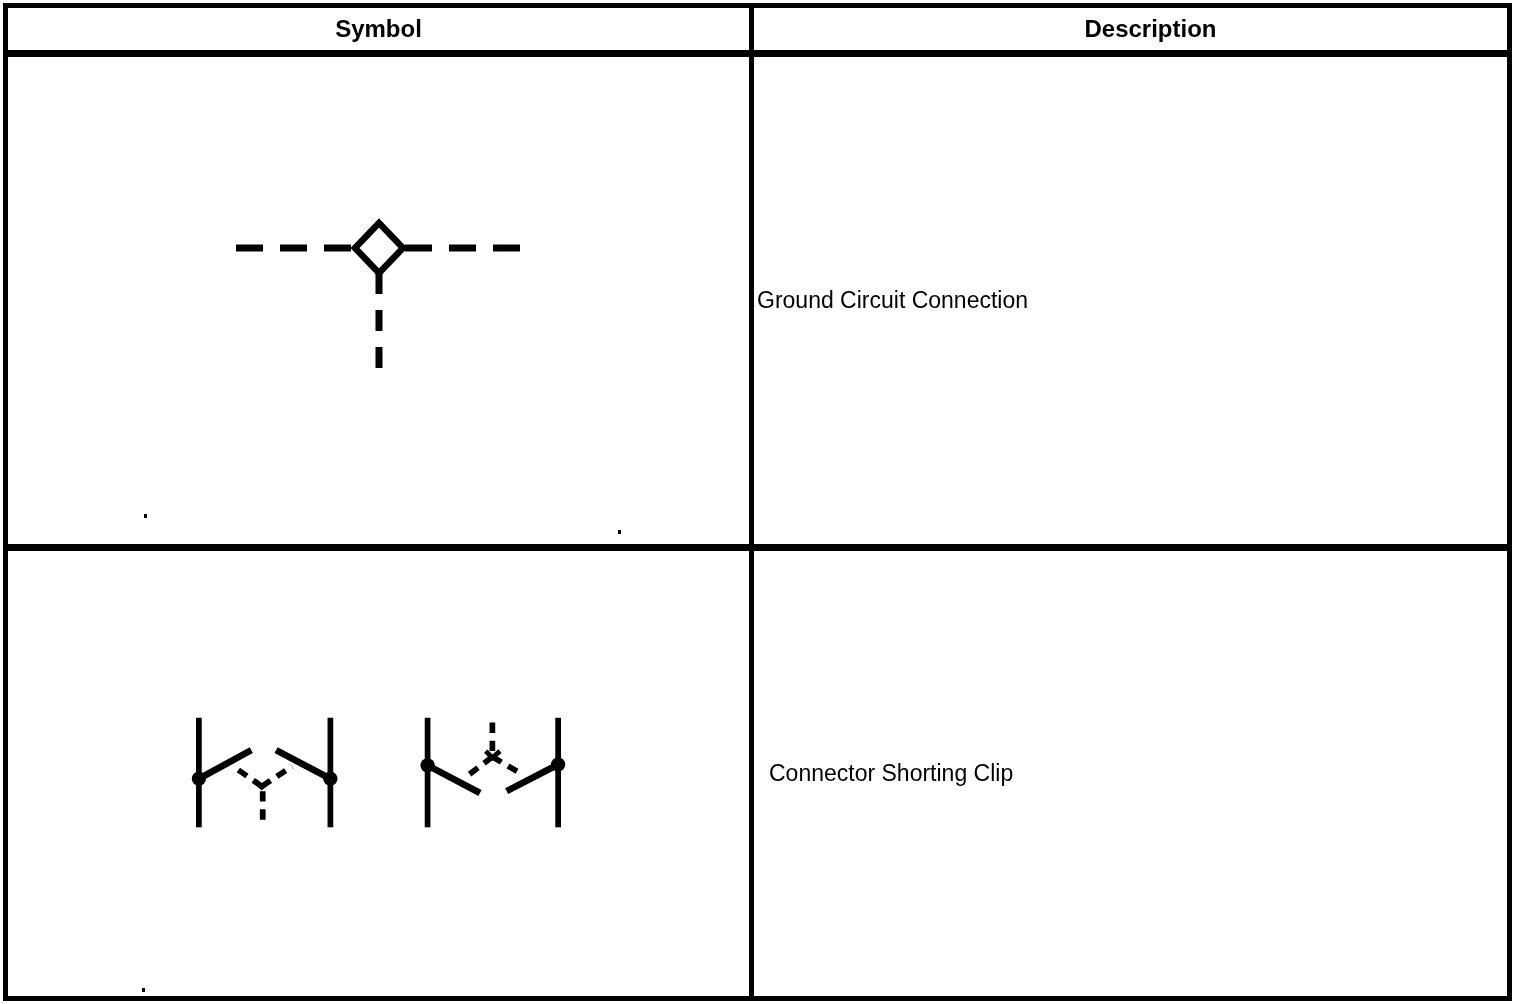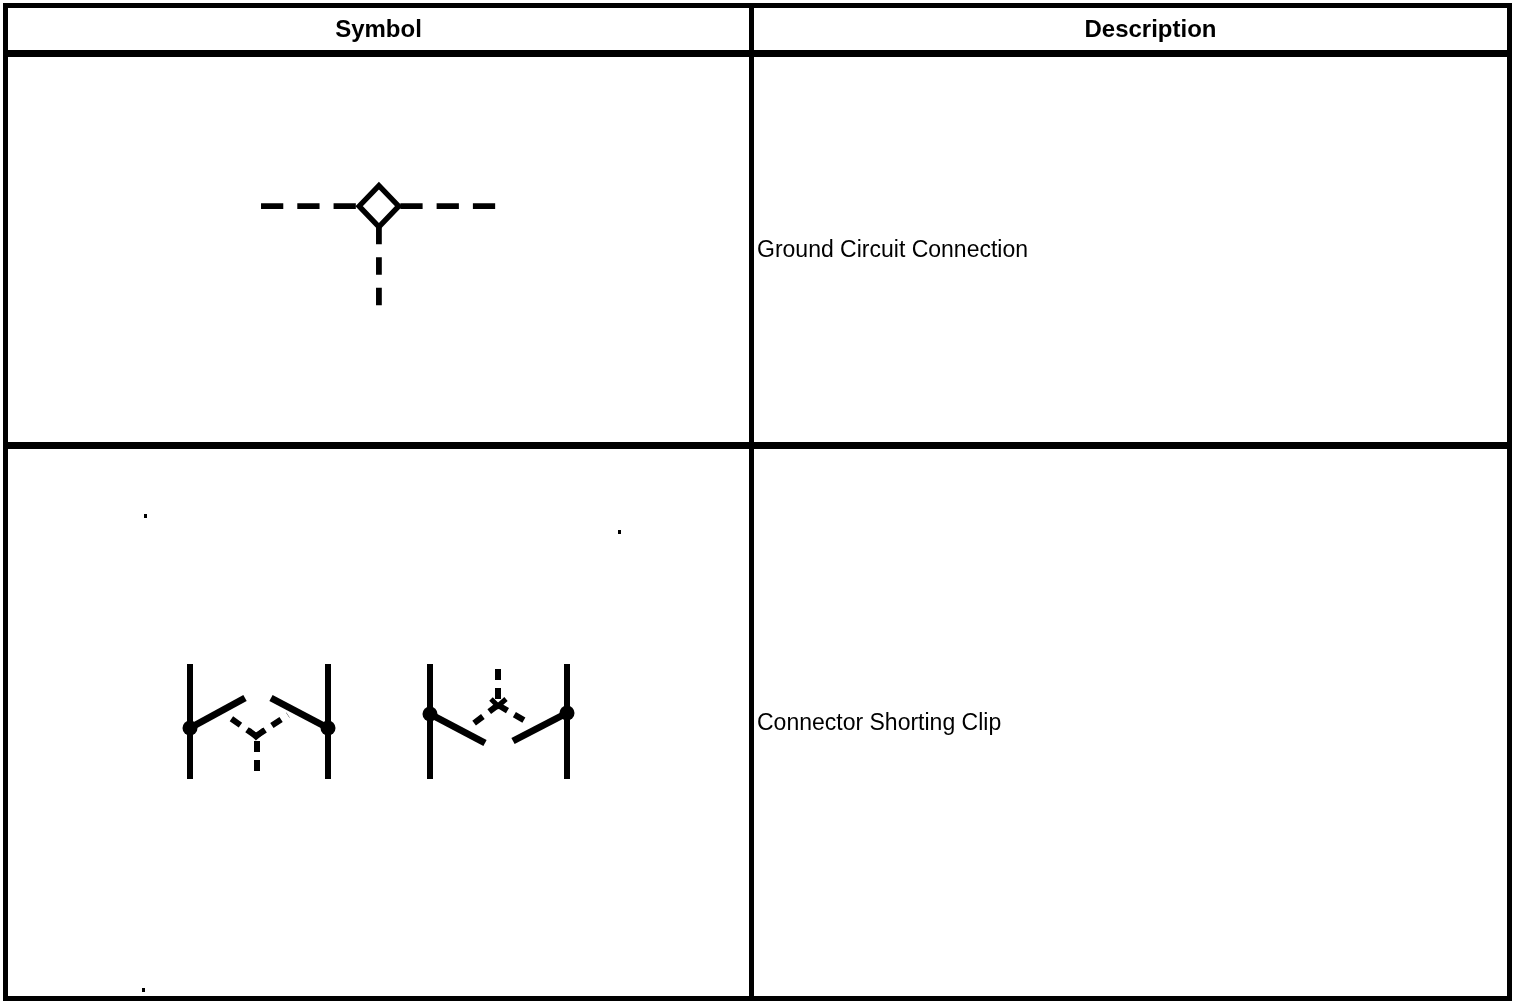--- a/index.html
+++ b/index.html
@@ -14,22 +14,22 @@
     position: absolute;
     left: 3px; top: 3px;
     width: 1509px; height: 998px;
     border: 5px solid #000;
     display: flex;
     flex-direction: column;
     background: #fff;
   }
   .row { display: flex; width: 100%; }
   .header-row { height: 49px; border-bottom: 7px solid #000; gap: 40px; }
-  .body-row-1 { height: 392px; border-bottom: 7px solid #000; }
-  .body-row-2 { flex: 1; }
+  .body-row-1 { height: 494px; border-bottom: 7px solid #000; }
+  .body-row-2 { flex: 1; gap: 12px; }
   .col-symbol { width: 746px; border-right: 5px solid #000; position: relative; }
   .col-desc { flex: 1; text-align: right; }
   .header-cell {
     display: flex; align-items: center; justify-content: center;
     font-weight: bold; font-size: 24px; color: #000;
   }
   .desc-cell {
     display: flex; align-items: center;
     padding-left: 3px;
     font-size: 23px; color: #000;

